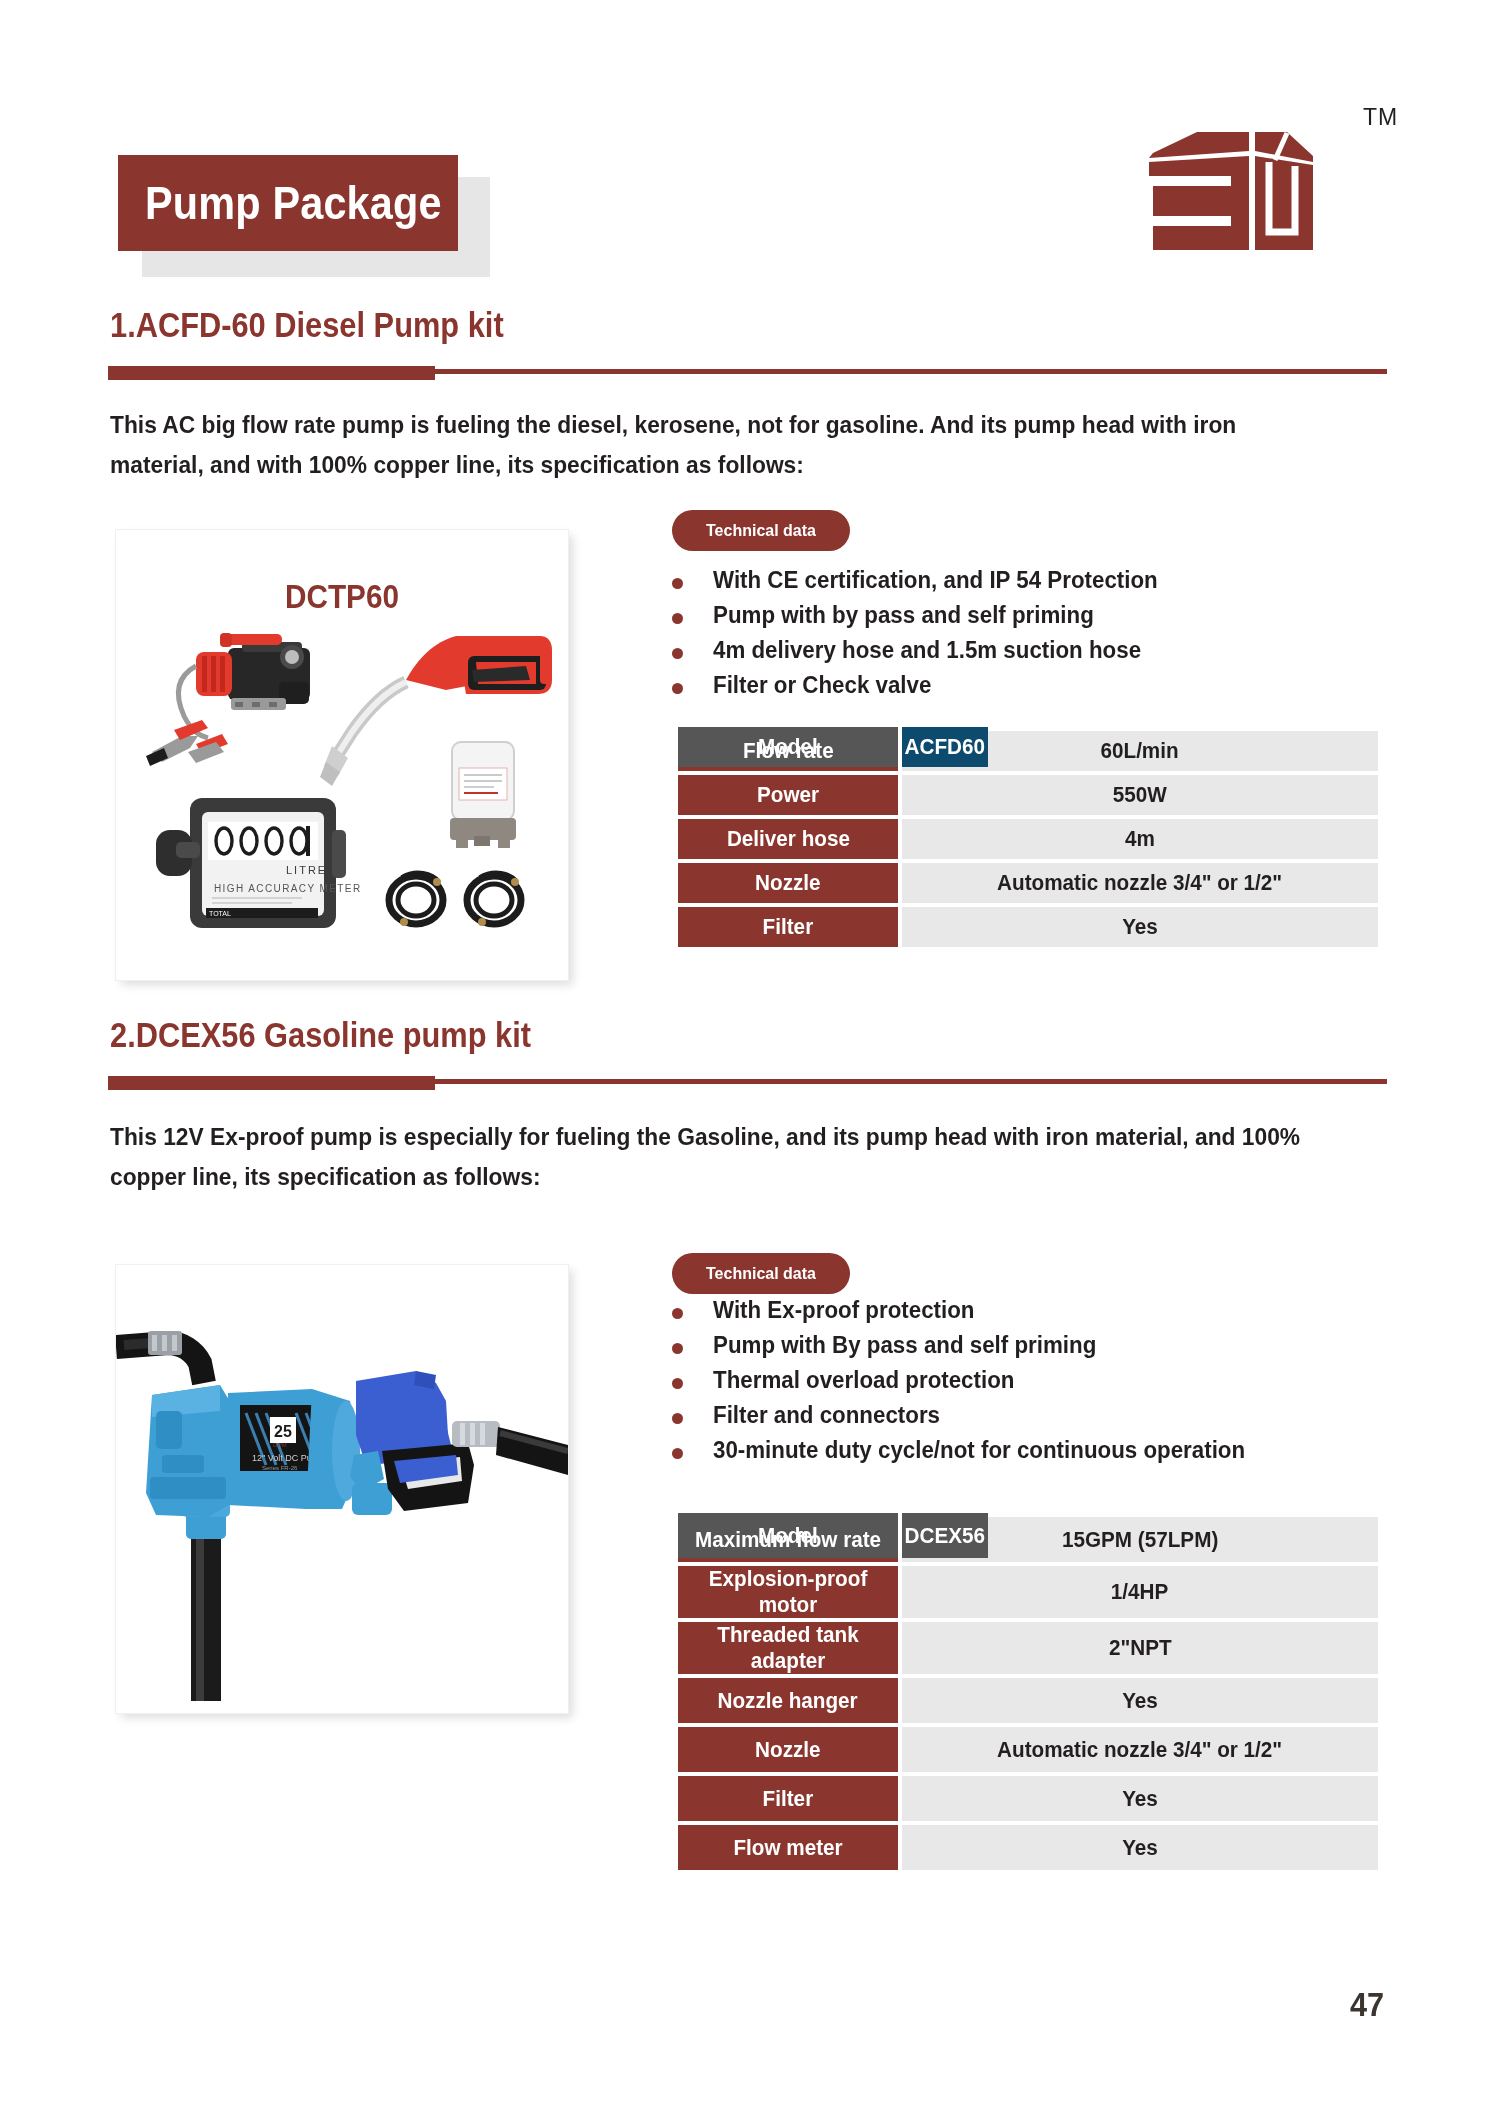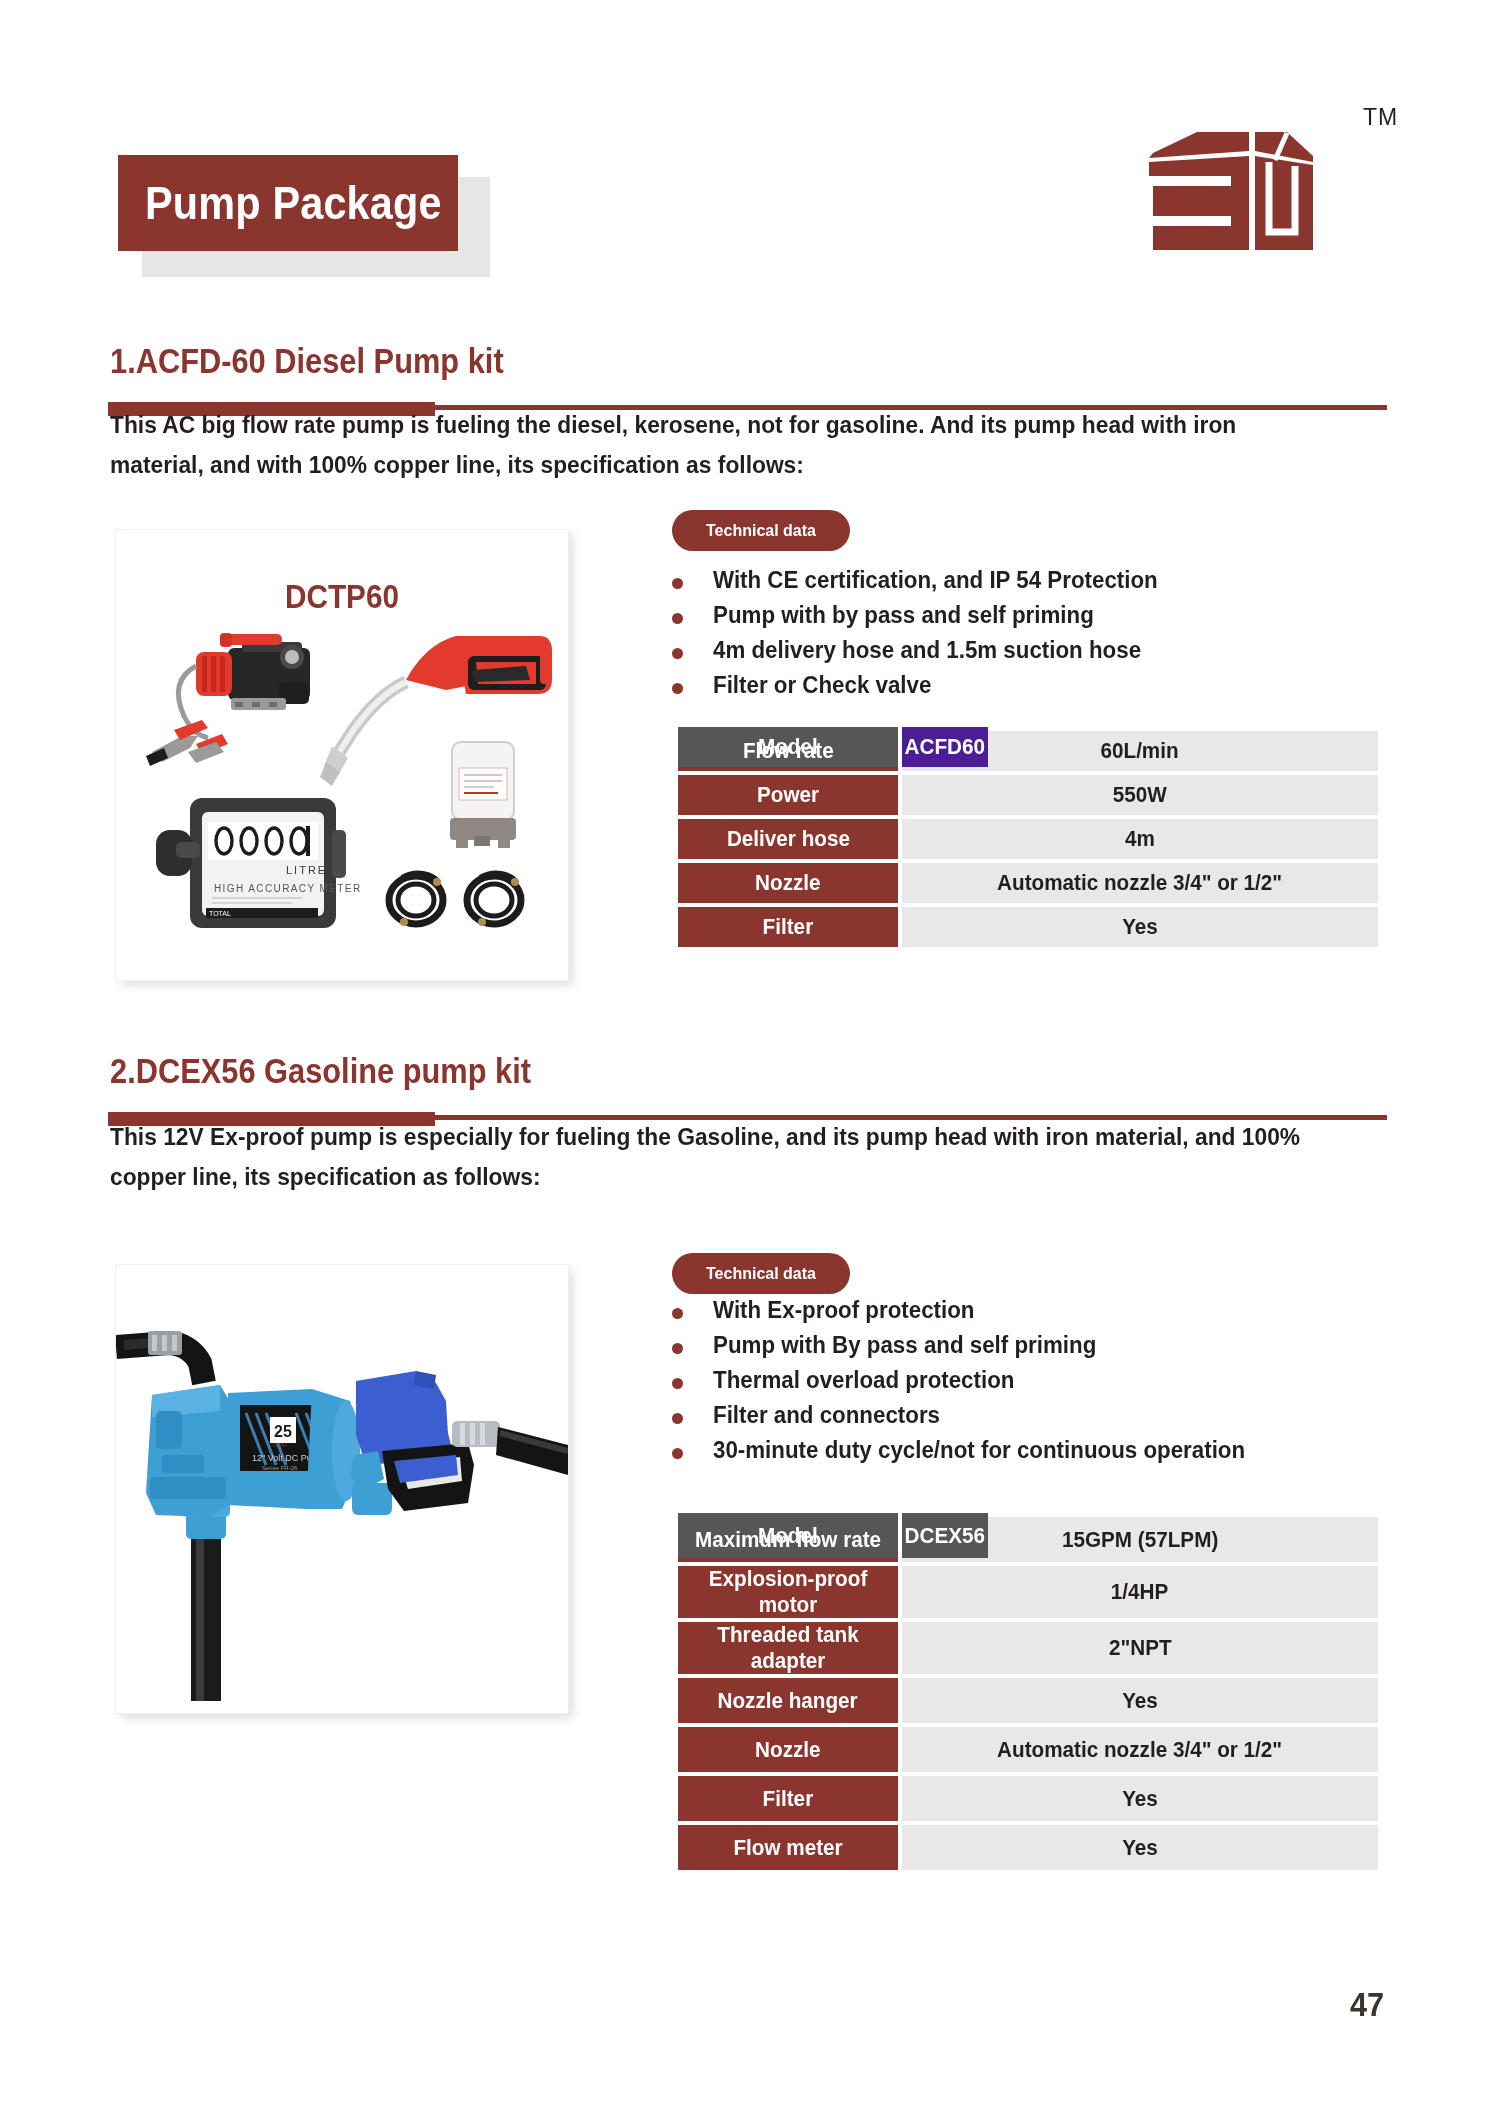--- a/index.html
+++ b/index.html
@@ -38,21 +38,21 @@
   .logo-tm{
     position:absolute; left:228px; top:4px;
     font-size:23px; color:#231f20; font-weight:normal; letter-spacing:1px;
   }
 
   
   .section{ position:absolute; left:0; width:1500px; }
   #section-1{ top:305px; }
   #section-2{ top:1015px; }
 
-  .sec-head{ position:relative; height:86px;margin-top:36px; }
+  .sec-head{ position:relative; height:86px; }
   .sec-title{
     position:absolute; left:110px; top:0;
     color:#8a352e; font-size:35px; font-weight:bold;
     transform:scaleX(.88); transform-origin:left top;
     white-space:nowrap;
   }
   .rule-thin{
     position:absolute; left:110px; top:64px;
     width:1277px; height:5px; background:#8a352e;
   }
@@ -313,21 +313,21 @@
         <span class="bullet-dot"></span>
         <span class="bullet-text">Filter or Check valve</span>
       </div>
     </div>
 
     <table class="spec-table" id="table-1">
       <tbody>
           <tr class="header">
         <td class="k"><span class="cellpad">Model</span></td>
         <td class="gap"></td>
-        <td class="v" style="background:#4c1d95;color:#fff"><span class="cellpad">ACFD60</span></td>
+        <td class="v" style="background:#0c4a6e;color:#fff"><span class="cellpad">ACFD60</span></td>
       </tr>
       <tr>
         <td class="k"><span class="cellpad">Flow rate</span></td>
         <td class="gap"></td>
         <td class="v"><span class="cellpad">60L/min</span></td>
       </tr>
       <tr>
         <td class="k"><span class="cellpad">Power</span></td>
         <td class="gap"></td>
         <td class="v"><span class="cellpad">550W</span></td>

